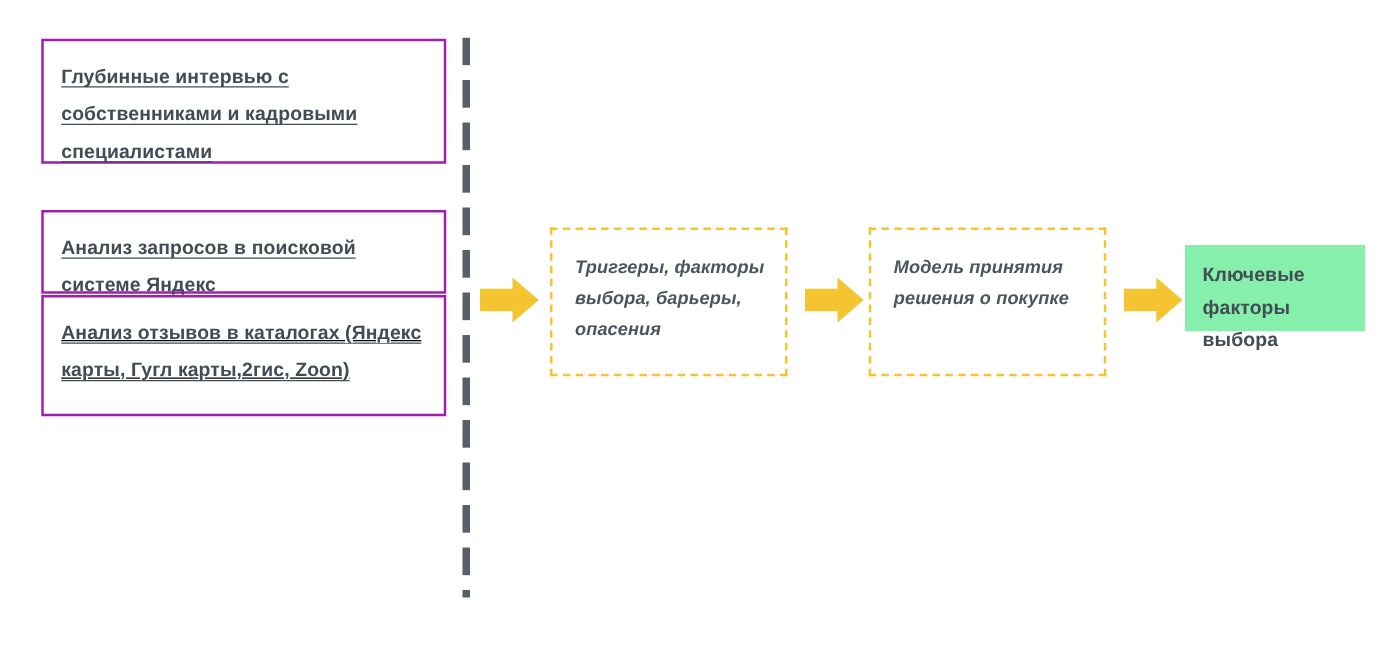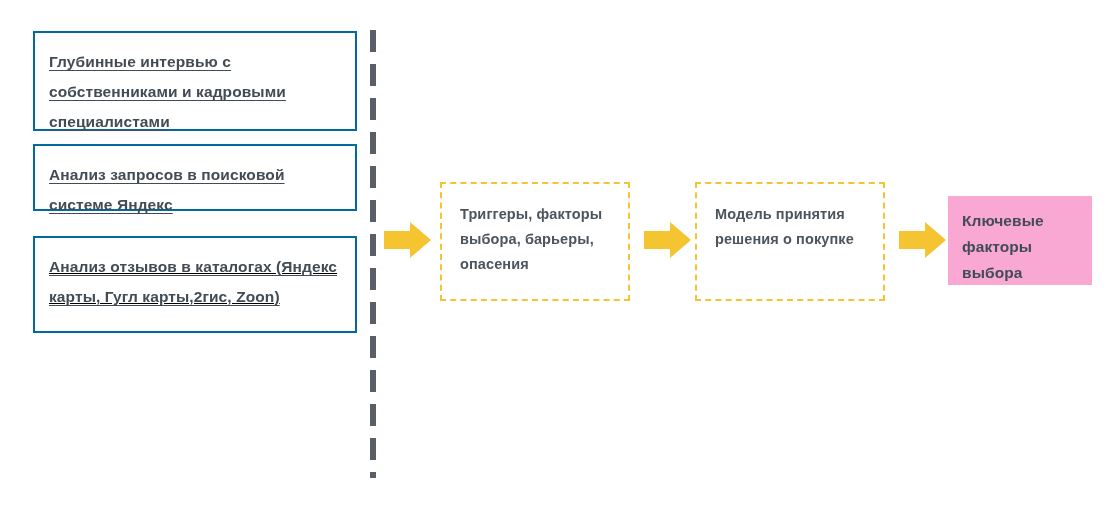--- a/index.html
+++ b/index.html
@@ -22,36 +22,36 @@
     top: 0;
     width: 1117px;
     height: 520px;
   }
 
   
   .source-box {
     position: absolute;
     box-sizing: border-box;
     background: #ffffff;
-    border: 2px solid #0369a1;
+    border: 2px solid #a21caf;
     padding: 14px 14px 10px 14px;
   }
   .source-text {
     font-size: 15.5px;
     font-weight: bold;
     line-height: 30px;
     color: #414c55;
     text-decoration: underline;
     text-underline-offset: 3px;
     letter-spacing: 0.1px;
     display: block;
   }
 
   #src-0 { left: 33px;  top: 31px;  width: 324px; height: 100px; }
-  #src-1 { left: 33px;  top: 144px; width: 324px; height: 67px;  }
+  #src-1 { left: 33px;  top: 168px; width: 324px; height: 67px;  }
   #src-2 { left: 33px;  top: 236px; width: 324px; height: 97px; text-decoration: underline;  }
   #src-3 { left: 33px;  top: 356px; width: 324px; height: 116px; }
 
   
   #divider {
     position: absolute;
     left: 370px;
     top: 30px;
     width: 6px;
     height: 448px;
@@ -72,41 +72,42 @@
   #arrow-1 { left: 644px; }
   #arrow-2 { left: 899px; }
 
   
   .process-box {
     position: absolute;
     box-sizing: border-box;
     background: #ffffff;
     border: 2px dashed #F5C431;
     padding: 18px 16px 16px 18px;
+    font-style: italic;
   }
   .process-text {
     font-size: 14.5px;
     font-weight: bold;
     line-height: 25px;
     color: #4b555d;
     letter-spacing: 0.1px;
     display: block;
   }
   #proc-0 { left: 440px; top: 182px; width: 190px; height: 119px; }
   #proc-1 { left: 695px; top: 182px; width: 190px; height: 119px; }
 
   
   #result-box {
     position: absolute;
     left: 948px;
     top: 196px;
     width: 144px;
-    height: 89px;
+    height: 69px;
     box-sizing: border-box;
-    background: #f9a8d4;
+    background: #86efac;
     padding: 12px 14px;
   }
   #result-text {
     font-size: 15.5px;
     font-weight: bold;
     line-height: 26px;
     color: #414c55;
     letter-spacing: 0.1px;
     display: block;
   }

